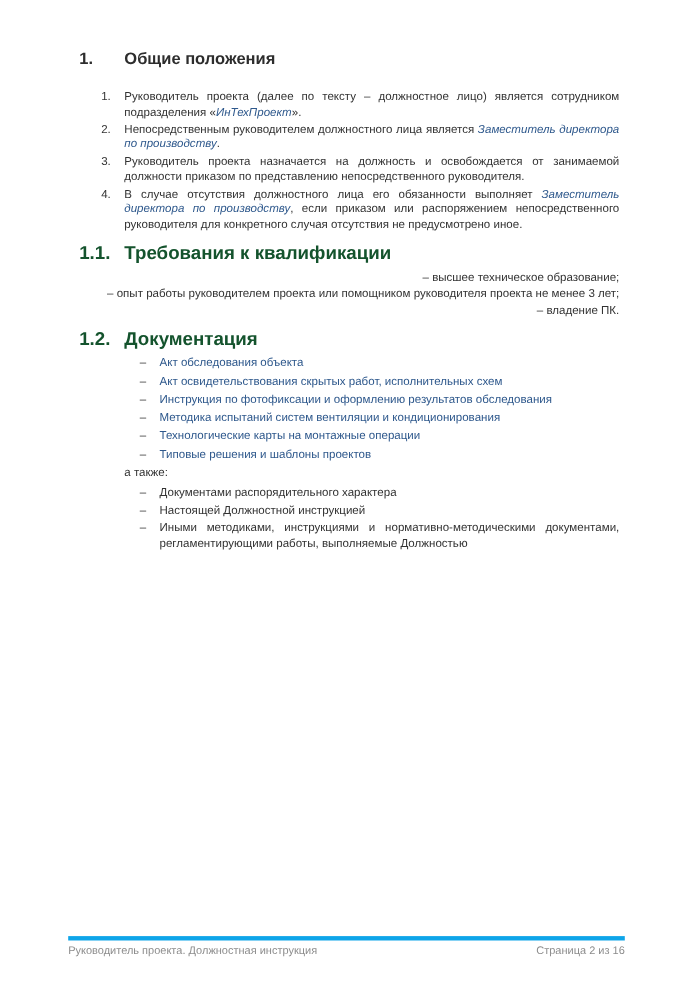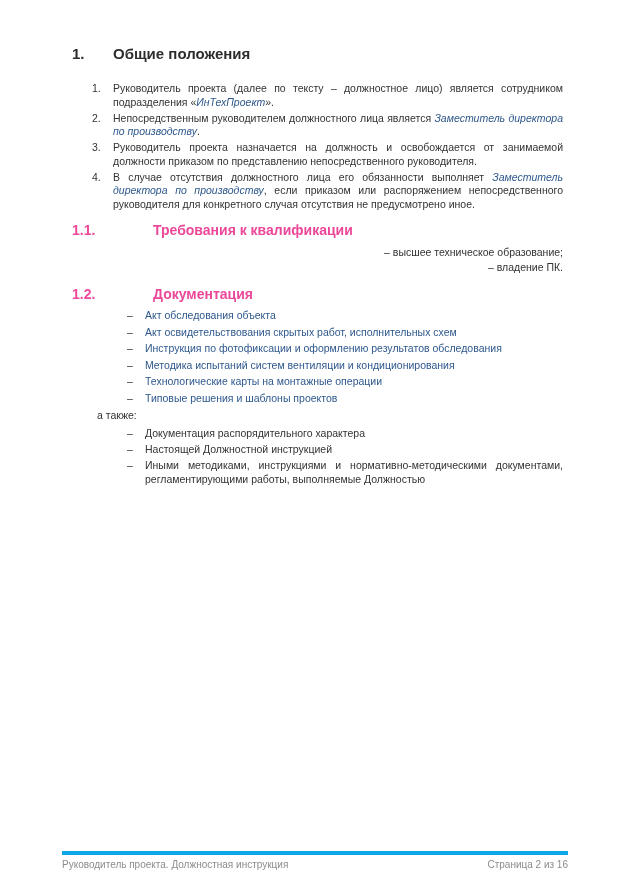--- a/index.html
+++ b/index.html
@@ -34,26 +34,25 @@
       margin: 0 0 2.5px 20px;
       font-size: 10.5px;
       line-height: 13.5px;
     }
     .ol-num { width: 21px; flex: none; }
     .ol-text { flex: 1; text-align: justify; }
     .lnk { color: #2e588c; font-style: italic; }
     
     .h2 {
       display: flex;
-      font-size: 14px;
+      font-size: 17px;
       font-weight: bold;
-      color: #ec4899;
+      color: #14532d;
       line-height: 16px;
       margin: 11px 0 7px 0;
-      gap: 40px;
     }
     .h2 .hnum { width: 41px; flex: none; }
     
     .qual-line {
       margin-left: 14px;
       font-size: 10.5px;
       line-height: 15px;
       text-align: right;
     }
     
@@ -70,21 +69,21 @@
       margin-left: 55px;
       font-size: 10.5px;
       line-height: 13px;
       margin-bottom: 3.5px;
     }
     .doc-marker { width: 18px; flex: none; }
     .doc-text { flex: 1; }
     .doc-text.blue { color: #2e588c; }
     .doc-text.justify { text-align: justify; }
     .also {
-      margin: 4px 0 5px 25px;
+      margin: 4px 0 5px 41px;
       font-size: 10.5px;
       line-height: 13.5px;
     }
     .plain-item {
       display: flex;
       margin-left: 55px;
       font-size: 10.5px;
       line-height: 13.5px;
       margin-bottom: 2.5px;
     }
@@ -134,20 +133,21 @@
     <span class="ol-num">4.</span>
     <span class="ol-text"><span>В случае отсутствия должностного лица его обязанности выполняет </span><span class="lnk">Заместитель директора по производству</span><span>, если приказом  или распоряжением непосредственного руководителя для конкретного случая отсутствия не предусмотрено иное.</span></span>
   </div>
 
   <div class="h2">
     <span class="hnum">1.1.</span>
     <span>Требования к квалификации</span>
   </div>
 
   <div class="qual-line">– высшее техническое образование;</div>
+  <div class="qual-line">– опыт работы руководителем проекта или помощником руководителя проекта не менее 3 лет;</div>
   <div class="qual-line">– владение ПК.</div>
 
   <div class="h2">
     <span class="hnum">1.2.</span>
     <span>Документация</span>
   </div>
 
 
   <div class="doc-list">
     <div class="doc-item">
@@ -174,21 +174,21 @@
       <span class="doc-marker">–</span>
       <span class="doc-text blue">Типовые решения и шаблоны проектов</span>
     </div>
   </div>
 
   <div class="also">а также:</div>
 
   <div>
     <div class="plain-item">
       <span class="doc-marker">–</span>
-      <span class="doc-text">Документация распорядительного характера</span>
+      <span class="doc-text">Документами распорядительного характера</span>
     </div>
     <div class="plain-item">
       <span class="doc-marker">–</span>
       <span class="doc-text">Настоящей Должностной инструкцией</span>
     </div>
     <div class="plain-item">
       <span class="doc-marker">–</span>
       <span class="doc-text justify">Иными методиками, инструкциями и нормативно-методическими документами, регламентирующими работы, выполняемые Должностью</span>
     </div>
   </div>

